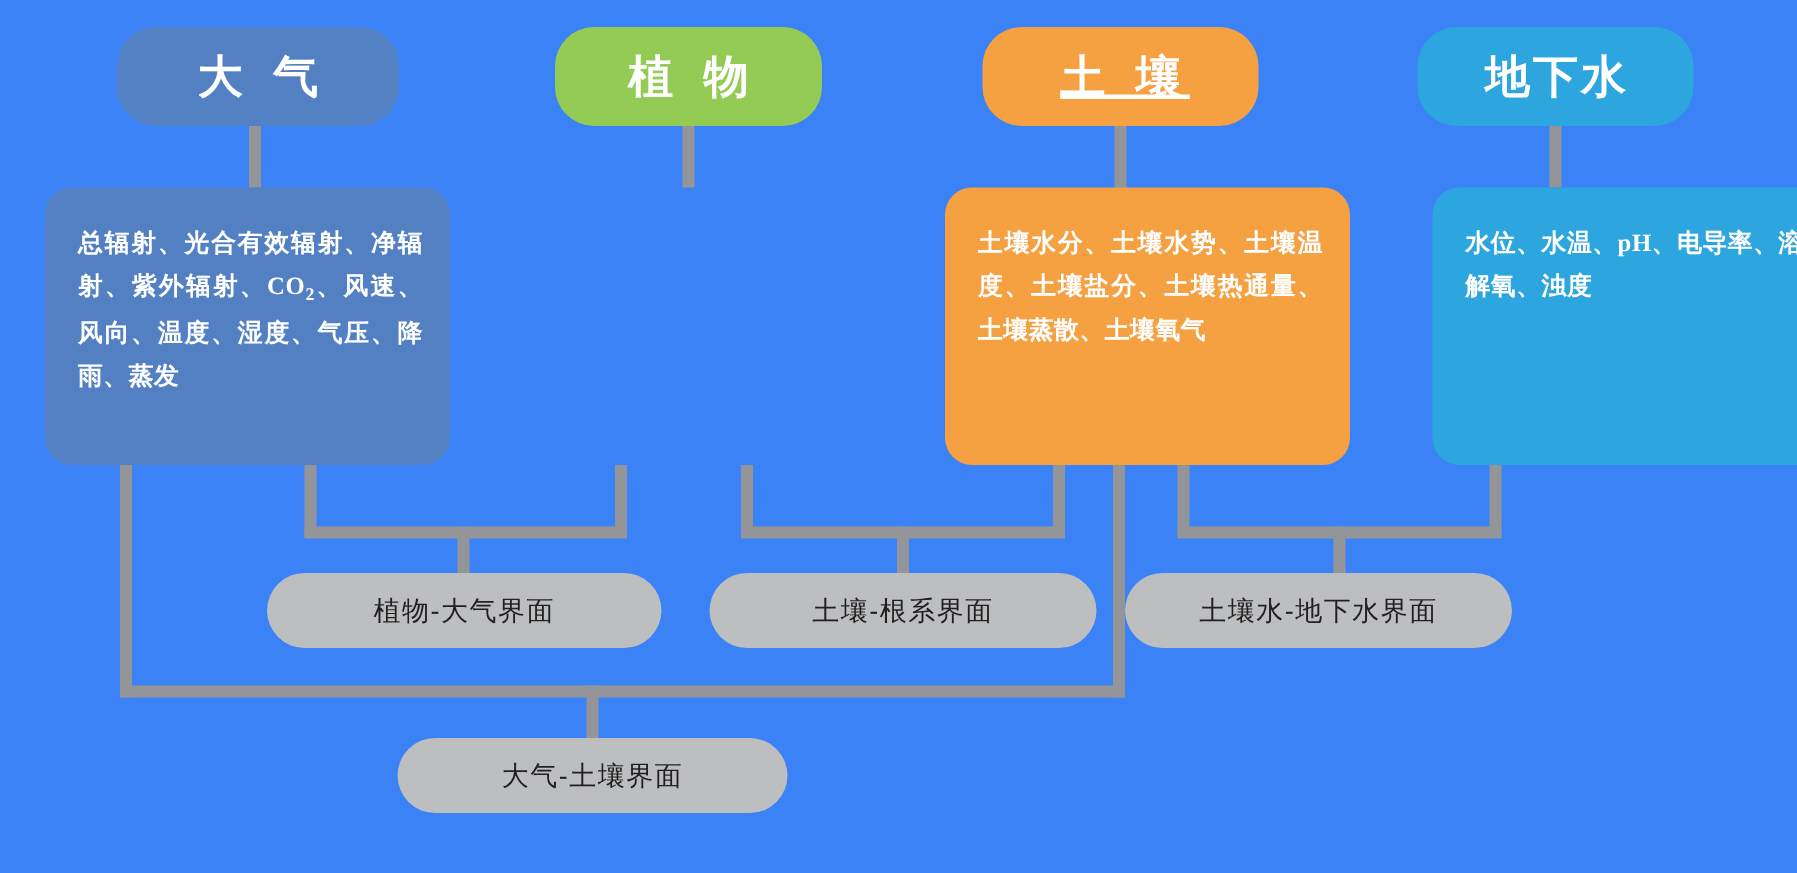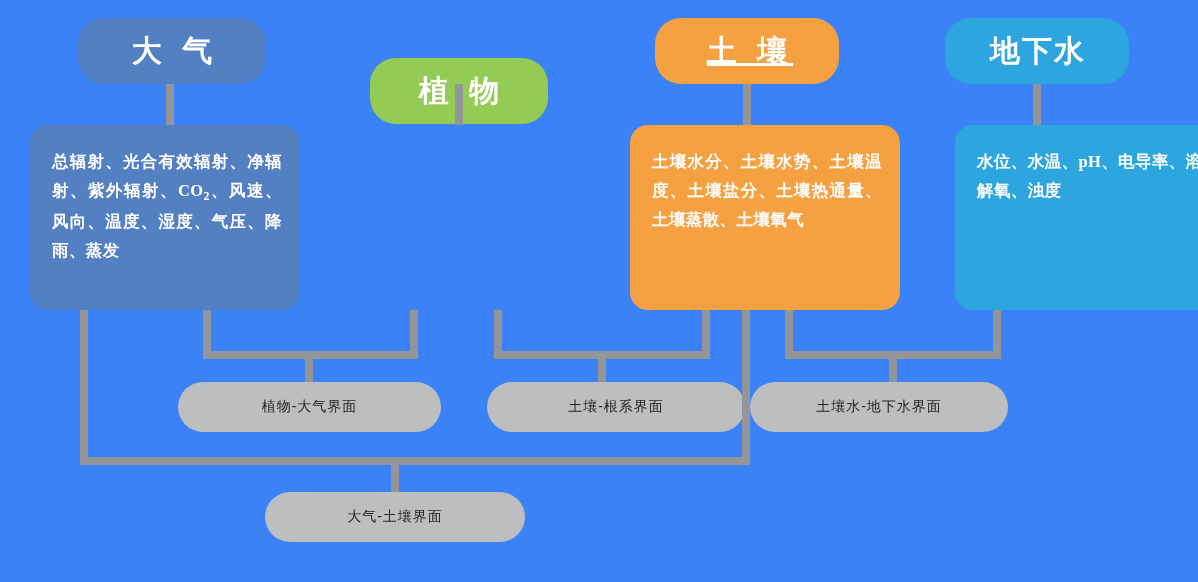--- a/index.html
+++ b/index.html
@@ -59,41 +59,41 @@
 
   
   .pill {
     position: absolute;
     background: #bcbec0;
     border-radius: 26px;
     display: flex;
     align-items: center;
     justify-content: center;
     color: #231f20;
-    font-size: 14px;
+    font-size: 18px;
     font-weight: 400;
     letter-spacing: 1px;
     box-sizing: border-box;
   }
 
   
   .conn {
     position: absolute;
     background: #939598;
   }
 </style>
 </head>
 <body>
 
 <div id="stage">
 
   <div class="head-pill" style="left:78px; top:18px; width:188px; height:66px; background:#5280c2;">
     <span>大 气</span>
   </div>
-  <div class="head-pill" style="left:370px; top:18px; width:178px; height:66px; background:#93cb55;margin-top:40px;">
+  <div class="head-pill" style="left:370px; top:18px; width:178px; height:66px; background:#93cb55;">
     <span>植 物</span>
   </div>
   <div class="head-pill" style="left:655px; top:18px; width:184px; height:66px; background:#f5a142;text-decoration:underline;">
     <span>土 壤</span>
   </div>
   <div class="head-pill" style="left:945px; top:18px; width:184px; height:66px; background:#2da5de; letter-spacing:2px; text-indent:2px;">
     <span>地下水</span>
   </div>
 
   <div class="conn" style="left:166px; top:84px; width:8px; height:41px;"></div>
@@ -119,21 +119,21 @@
   <div class="conn" style="left:203px; top:351px; width:215px; height:8px;"></div>
   <div class="conn" style="left:305px; top:351px; width:8px; height:32px;"></div>
   <div class="pill" style="left:178px; top:382px; width:263px; height:50px;">
     <span>植物-大气界面</span>
   </div>
 
   <div class="conn" style="left:494px; top:310px; width:8px; height:48px;"></div>
   <div class="conn" style="left:702px; top:310px; width:8px; height:48px;"></div>
   <div class="conn" style="left:494px; top:351px; width:216px; height:8px;"></div>
   <div class="conn" style="left:598px; top:351px; width:8px; height:32px;"></div>
-  <div class="pill" style="left:487px; top:382px; width:258px; height:50px;">
+  <div class="pill" style="left:473px; top:382px; width:258px; height:50px;">
     <span>土壤-根系界面</span>
   </div>
 
   <div class="conn" style="left:785px; top:310px; width:8px; height:48px;"></div>
   <div class="conn" style="left:993px; top:310px; width:8px; height:48px;"></div>
   <div class="conn" style="left:785px; top:351px; width:216px; height:8px;"></div>
   <div class="conn" style="left:889px; top:351px; width:8px; height:32px;"></div>
   <div class="pill" style="left:750px; top:382px; width:258px; height:50px;">
     <span>土壤水-地下水界面</span>
   </div>

